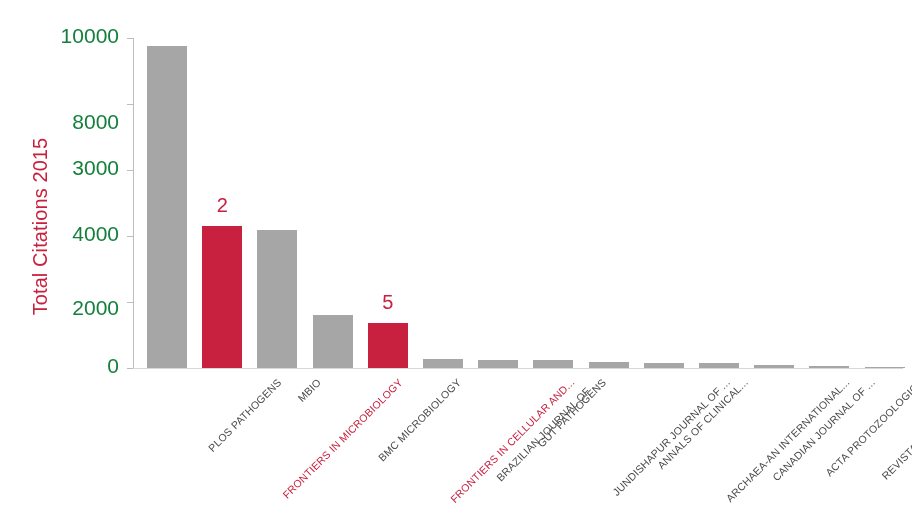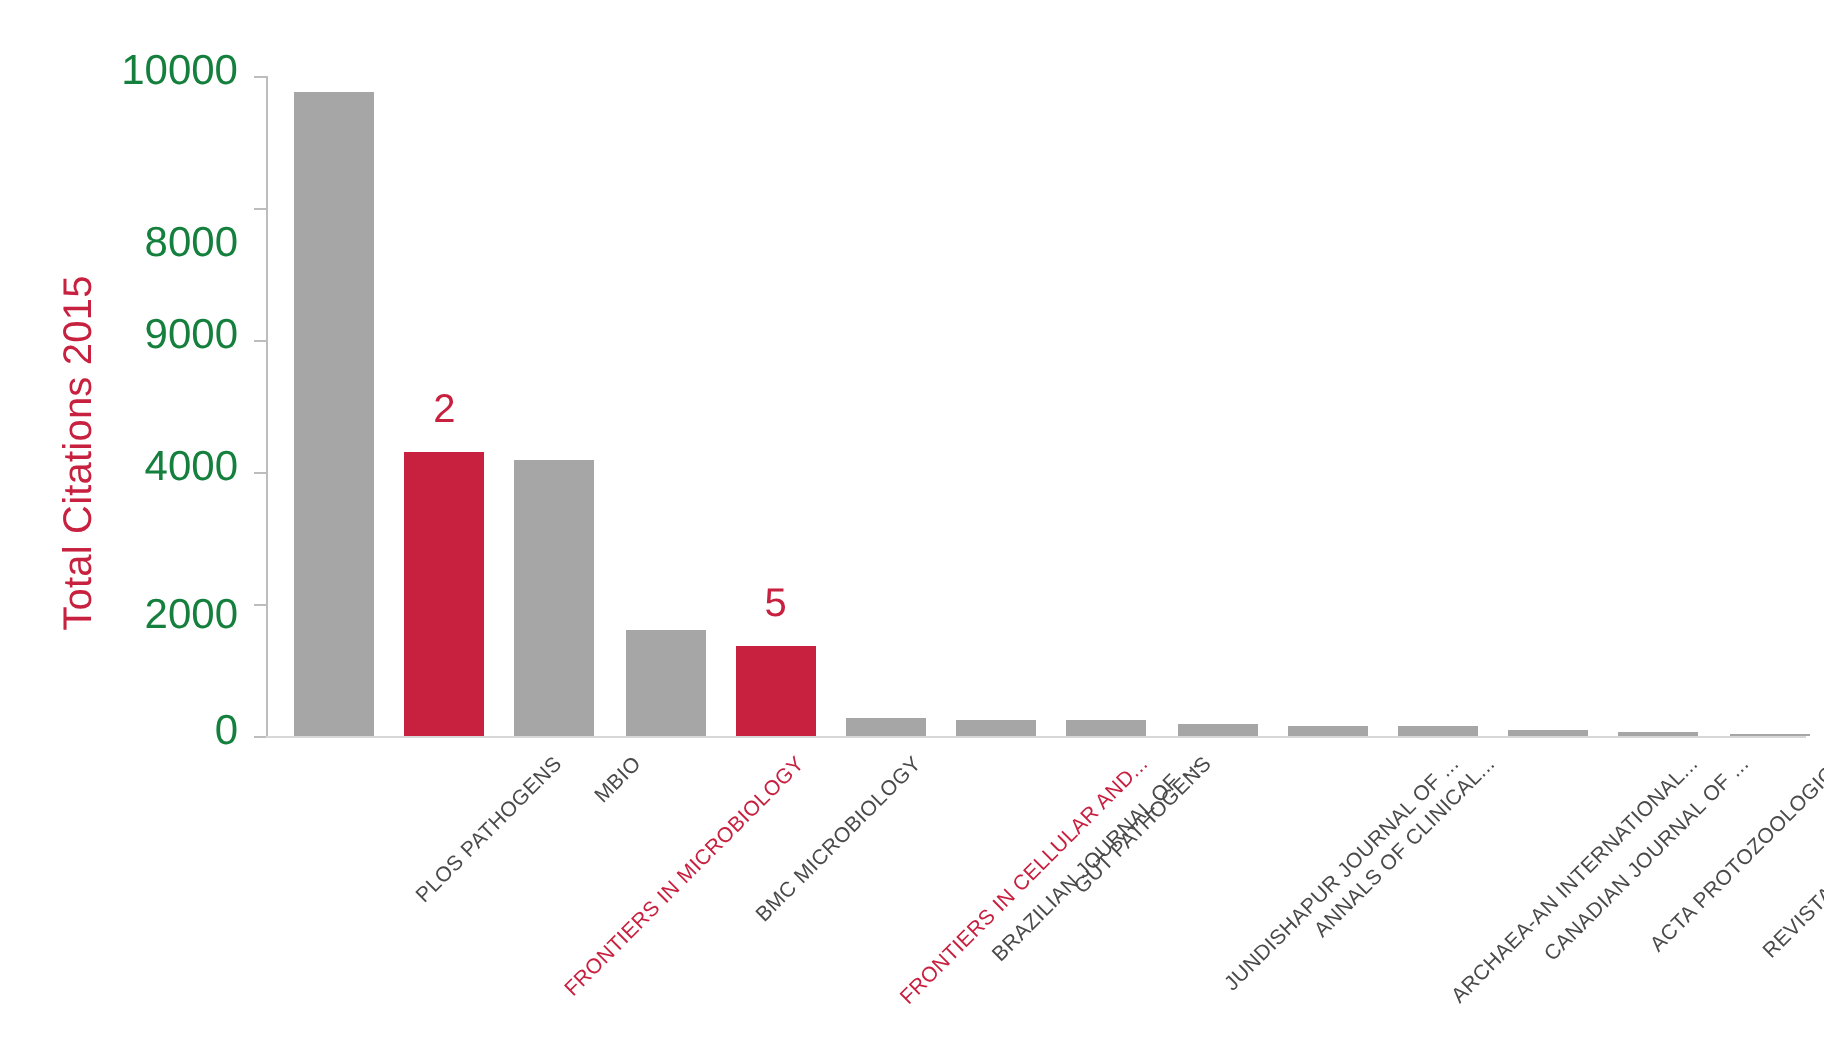--- a/index.html
+++ b/index.html
@@ -118,21 +118,21 @@
 <body>
 
 <div id="chart-root">
 
   <div class="y-axis-title">Total Citations 2015</div>
 
   <div id="ytick-labels">
       <div class="y-tick-label" style="left: 0px; width: 119px; top: 354px; position: absolute;">0</div>
       <div class="y-tick-label" style="left: 0px; width: 119px; top: 296px; position: absolute;">2000</div>
       <div class="y-tick-label" style="left: 0px; width: 119px; top: 222px; position: absolute;">4000</div>
-      <div class="y-tick-label" style="left: 0px; width: 119px; top: 156px; position: absolute;">9000</div>
+      <div class="y-tick-label" style="left: 0px; width: 119px; top: 156px; position: absolute;">3000</div>
       <div class="y-tick-label" style="left: 0px; width: 119px; top: 90px; position: absolute; margin-top: 20px;">8000</div>
       <div class="y-tick-label" style="left: 0px; width: 119px; top: 24px; position: absolute;">10000</div>
     </div>
 
   <div class="plot-area">
     <div class="y-axis-line"></div>
     <div class="x-axis-line"></div>
     <div id="yticks">
         <div class="y-tick" style="top: 330px;"></div>
         <div class="y-tick" style="top: 264px;"></div>

